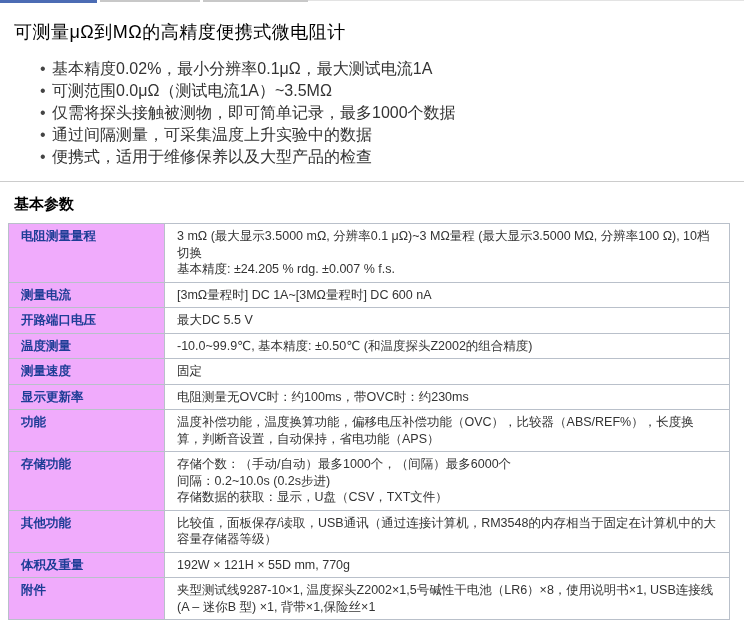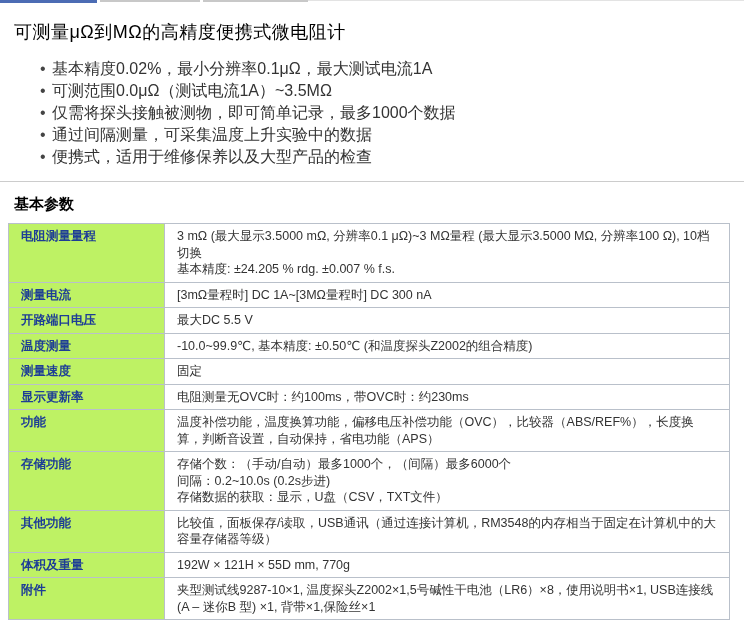--- a/index.html
+++ b/index.html
@@ -46,21 +46,21 @@
   }
   table.specs td{
     border:1px solid #b9c0ca;
     font-size:12.5px;
     line-height:16.5px;
     padding:4px 12px;
     vertical-align:top;
   }
   td.label-cell{
     width:131px;
-    background:#bef264;
+    background:#f0abfc;
     color:#1d3d96;
     font-weight:bold;
   }
   td.value-cell{
     color:#333;
     white-space:pre-line;
   }
 </style>
 </head>
 <body>
@@ -88,21 +88,21 @@
 
 <table class="specs">
   <tbody>
     <tr>
       <td class="label-cell">电阻测量量程</td>
       <td class="value-cell">3 mΩ (最大显示3.5000 mΩ, 分辨率0.1 μΩ)~3 MΩ量程 (最大显示3.5000 MΩ, 分辨率100 Ω), 10档切换
 基本精度: ±24.205 % rdg. ±0.007 % f.s.</td>
     </tr>
     <tr>
       <td class="label-cell">测量电流</td>
-      <td class="value-cell">[3mΩ量程时] DC 1A~[3MΩ量程时] DC 300 nA</td>
+      <td class="value-cell">[3mΩ量程时] DC 1A~[3MΩ量程时] DC 600 nA</td>
     </tr>
     <tr>
       <td class="label-cell">开路端口电压</td>
       <td class="value-cell">最大DC 5.5 V</td>
     </tr>
     <tr>
       <td class="label-cell">温度测量</td>
       <td class="value-cell">-10.0~99.9℃, 基本精度: ±0.50℃ (和温度探头Z2002的组合精度)</td>
     </tr>
     <tr>

